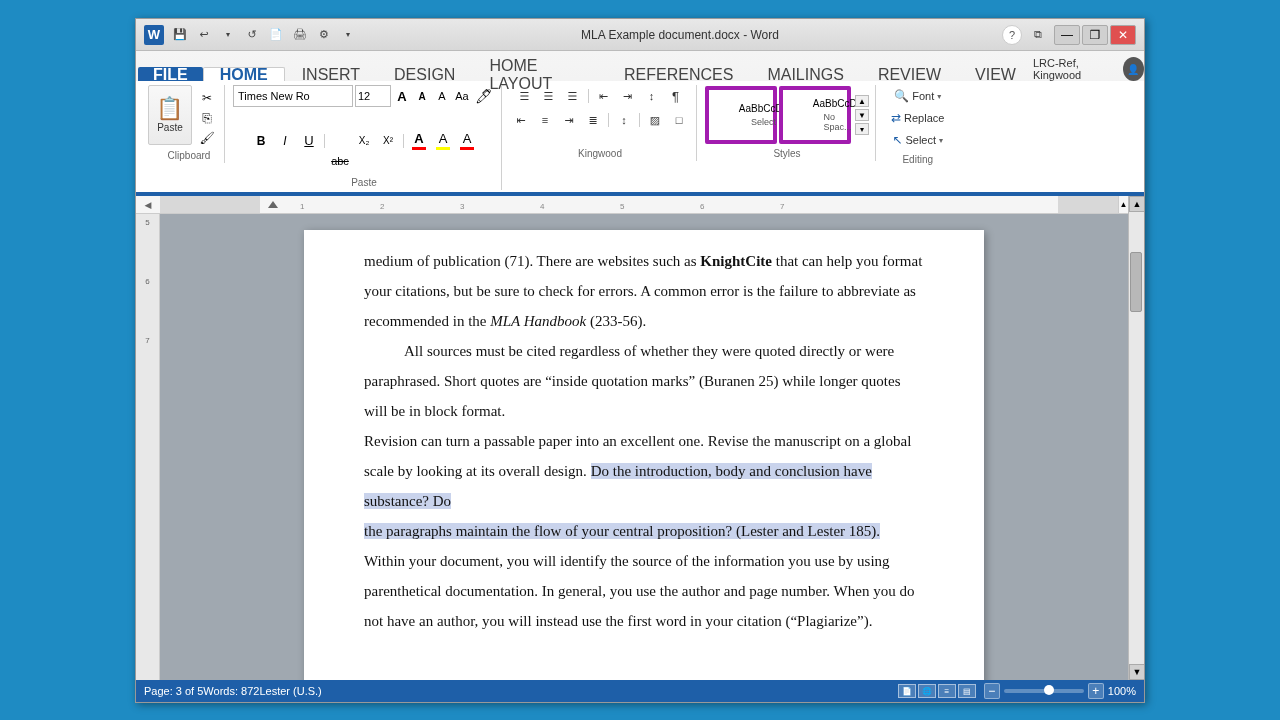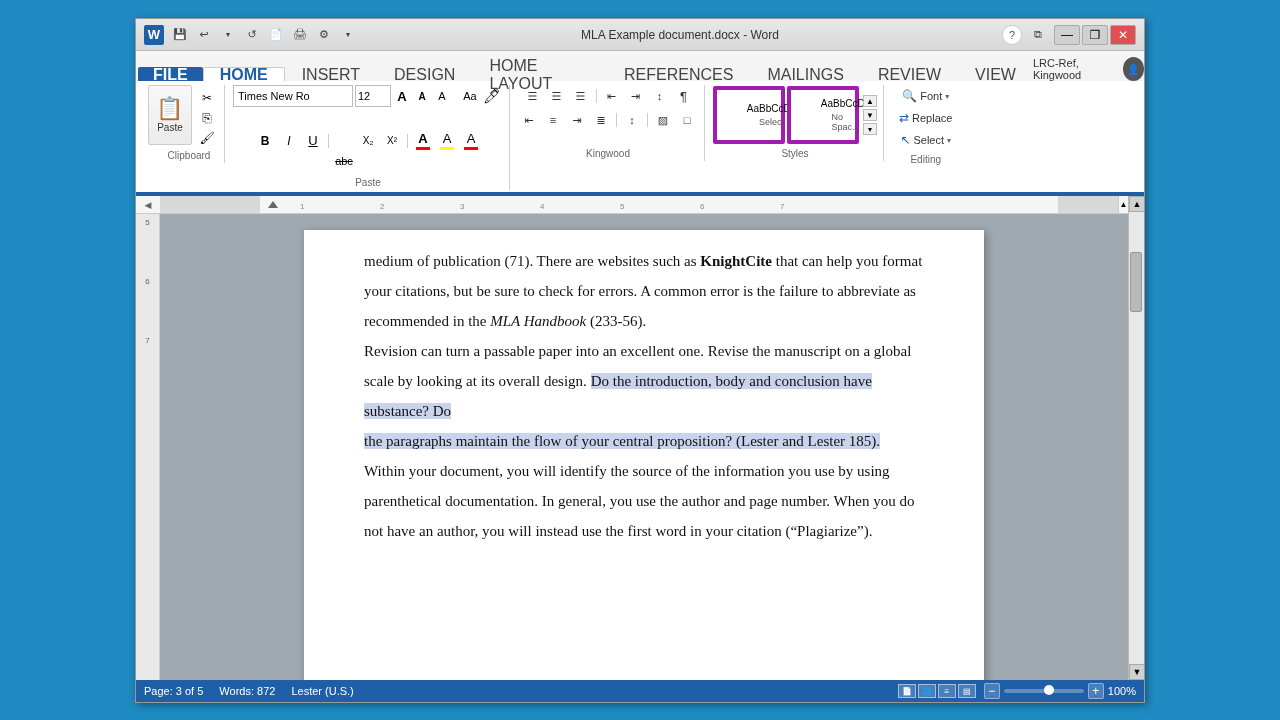--- a/index.html
+++ b/index.html
@@ -422,21 +422,21 @@
     #status-bar {
       height: 22px;
       background: #1e5fa8;
       display: flex;
       align-items: center;
       justify-content: space-between;
       padding: 0 8px;
       color: white;
       font-size: 11px;
     }
-    #status-left { display: flex; gap: 16px; }
+    #status-left { display: flex; }
     #status-right { display: flex; align-items: center; gap: 8px; }
     .status-item { color: white; }
     .zoom-control {
       display: flex;
       align-items: center;
       gap: 4px;
     }
     .zoom-btn {
       width: 16px;
       height: 16px;
@@ -589,21 +589,21 @@
         <span class="ribbon-group-label">Clipboard</span>
       </div>
 
       <div class="ribbon-group" style="padding-bottom:16px;">
         <div class="ribbon-row">
           <input type="text" class="font-select" style="width: 120px;" value="Times New Ro">
           <input type="text" class="size-select" value="12" style="">
           <div class="grow-shrink-btn" style="font-size:13px;font-weight:bold;">A</div>
           <div class="grow-shrink-btn" style="font-size:10px;font-weight:bold;">A</div>
           <div class="grow-shrink-btn" style="font-size:11px;">A</div>
-          <div class="grow-shrink-btn" style="font-size:11px;margin-left:8px;">Aa</div>
+          <div class="grow-shrink-btn" style="font-size:11px;">Aa</div>
           <div class="small-icon-btn" style="font-size:14px;">🖊</div>
         </div>
         <div class="ribbon-row">
           <div class="format-btn bold">B</div>
           <div class="format-btn italic">I</div>
           <div class="format-btn underline" style="font-size:13px;text-decoration:underline;">U</div>
           <div style="width:1px;height:14px;background:#ccc;margin:0 2px;"></div>
           <div class="format-btn" style="text-decoration:line-through;font-size:11px;margin-top:41px;">abc</div>
           <div class="format-btn" style="font-size:10px;">X₂</div>
           <div class="format-btn" style="font-size:10px;">X²</div>
@@ -737,20 +737,23 @@
       </div>
 
       <div id="page-wrapper" style="flex:1;overflow-y:auto;overflow-x:hidden;display:flex;justify-content:center;padding:16px 0;background:#a0a8b0;">
 
         <div id="page" style="width:680px;min-height:520px;background:white;padding:16px 60px 40px 60px;box-shadow:2px 2px 8px rgba(0,0,0,0.3);">
 
           <p class="doc-para" style="font-family:'Times New Roman',Times,serif;font-size:15px;line-height:2;color:#111;margin-bottom:0;">
             medium of publication (71). There are websites such as <span class="bold-italic">KnightCite</span> that can help you format your citations, but be sure to check for errors. A common error is the failure to abbreviate as recommended in the <span class="italic-text">MLA Handbook</span> (233-56).
           </p>
 
+          <p class="doc-para indent" style="font-family:'Times New Roman',Times,serif;font-size:15px;line-height:2;color:#111;margin-bottom:0;text-indent:40px;">
+            All sources must be cited regardless of whether they were quoted directly or were paraphrased. Short quotes are “inside quotation marks” (Buranen 25) while longer quotes will be in block format.
+          </p>
 
           <p class="doc-para" style="font-family:'Times New Roman',Times,serif;font-size:15px;line-height:2;color:#111;margin-bottom:0;">
             Revision can turn a passable paper into an excellent one. Revise the manuscript on a global scale by looking at its overall design. <span class="selected-text">Do the introduction, body and conclusion have substance? Do</span><br>
             <span class="selected-text">the paragraphs maintain the flow of your central proposition? (Lester and Lester 185).</span>
           </p>
 
           <p class="doc-para" style="font-family:'Times New Roman',Times,serif;font-size:15px;line-height:2;color:#111;margin-bottom:0;">
             Within your document, you will identify the source of the information you use by using parenthetical documentation. In general, you use the author and page number. When you do not have an author, you will instead use the first word in your citation (“Plagiarize”).
           </p>
 

